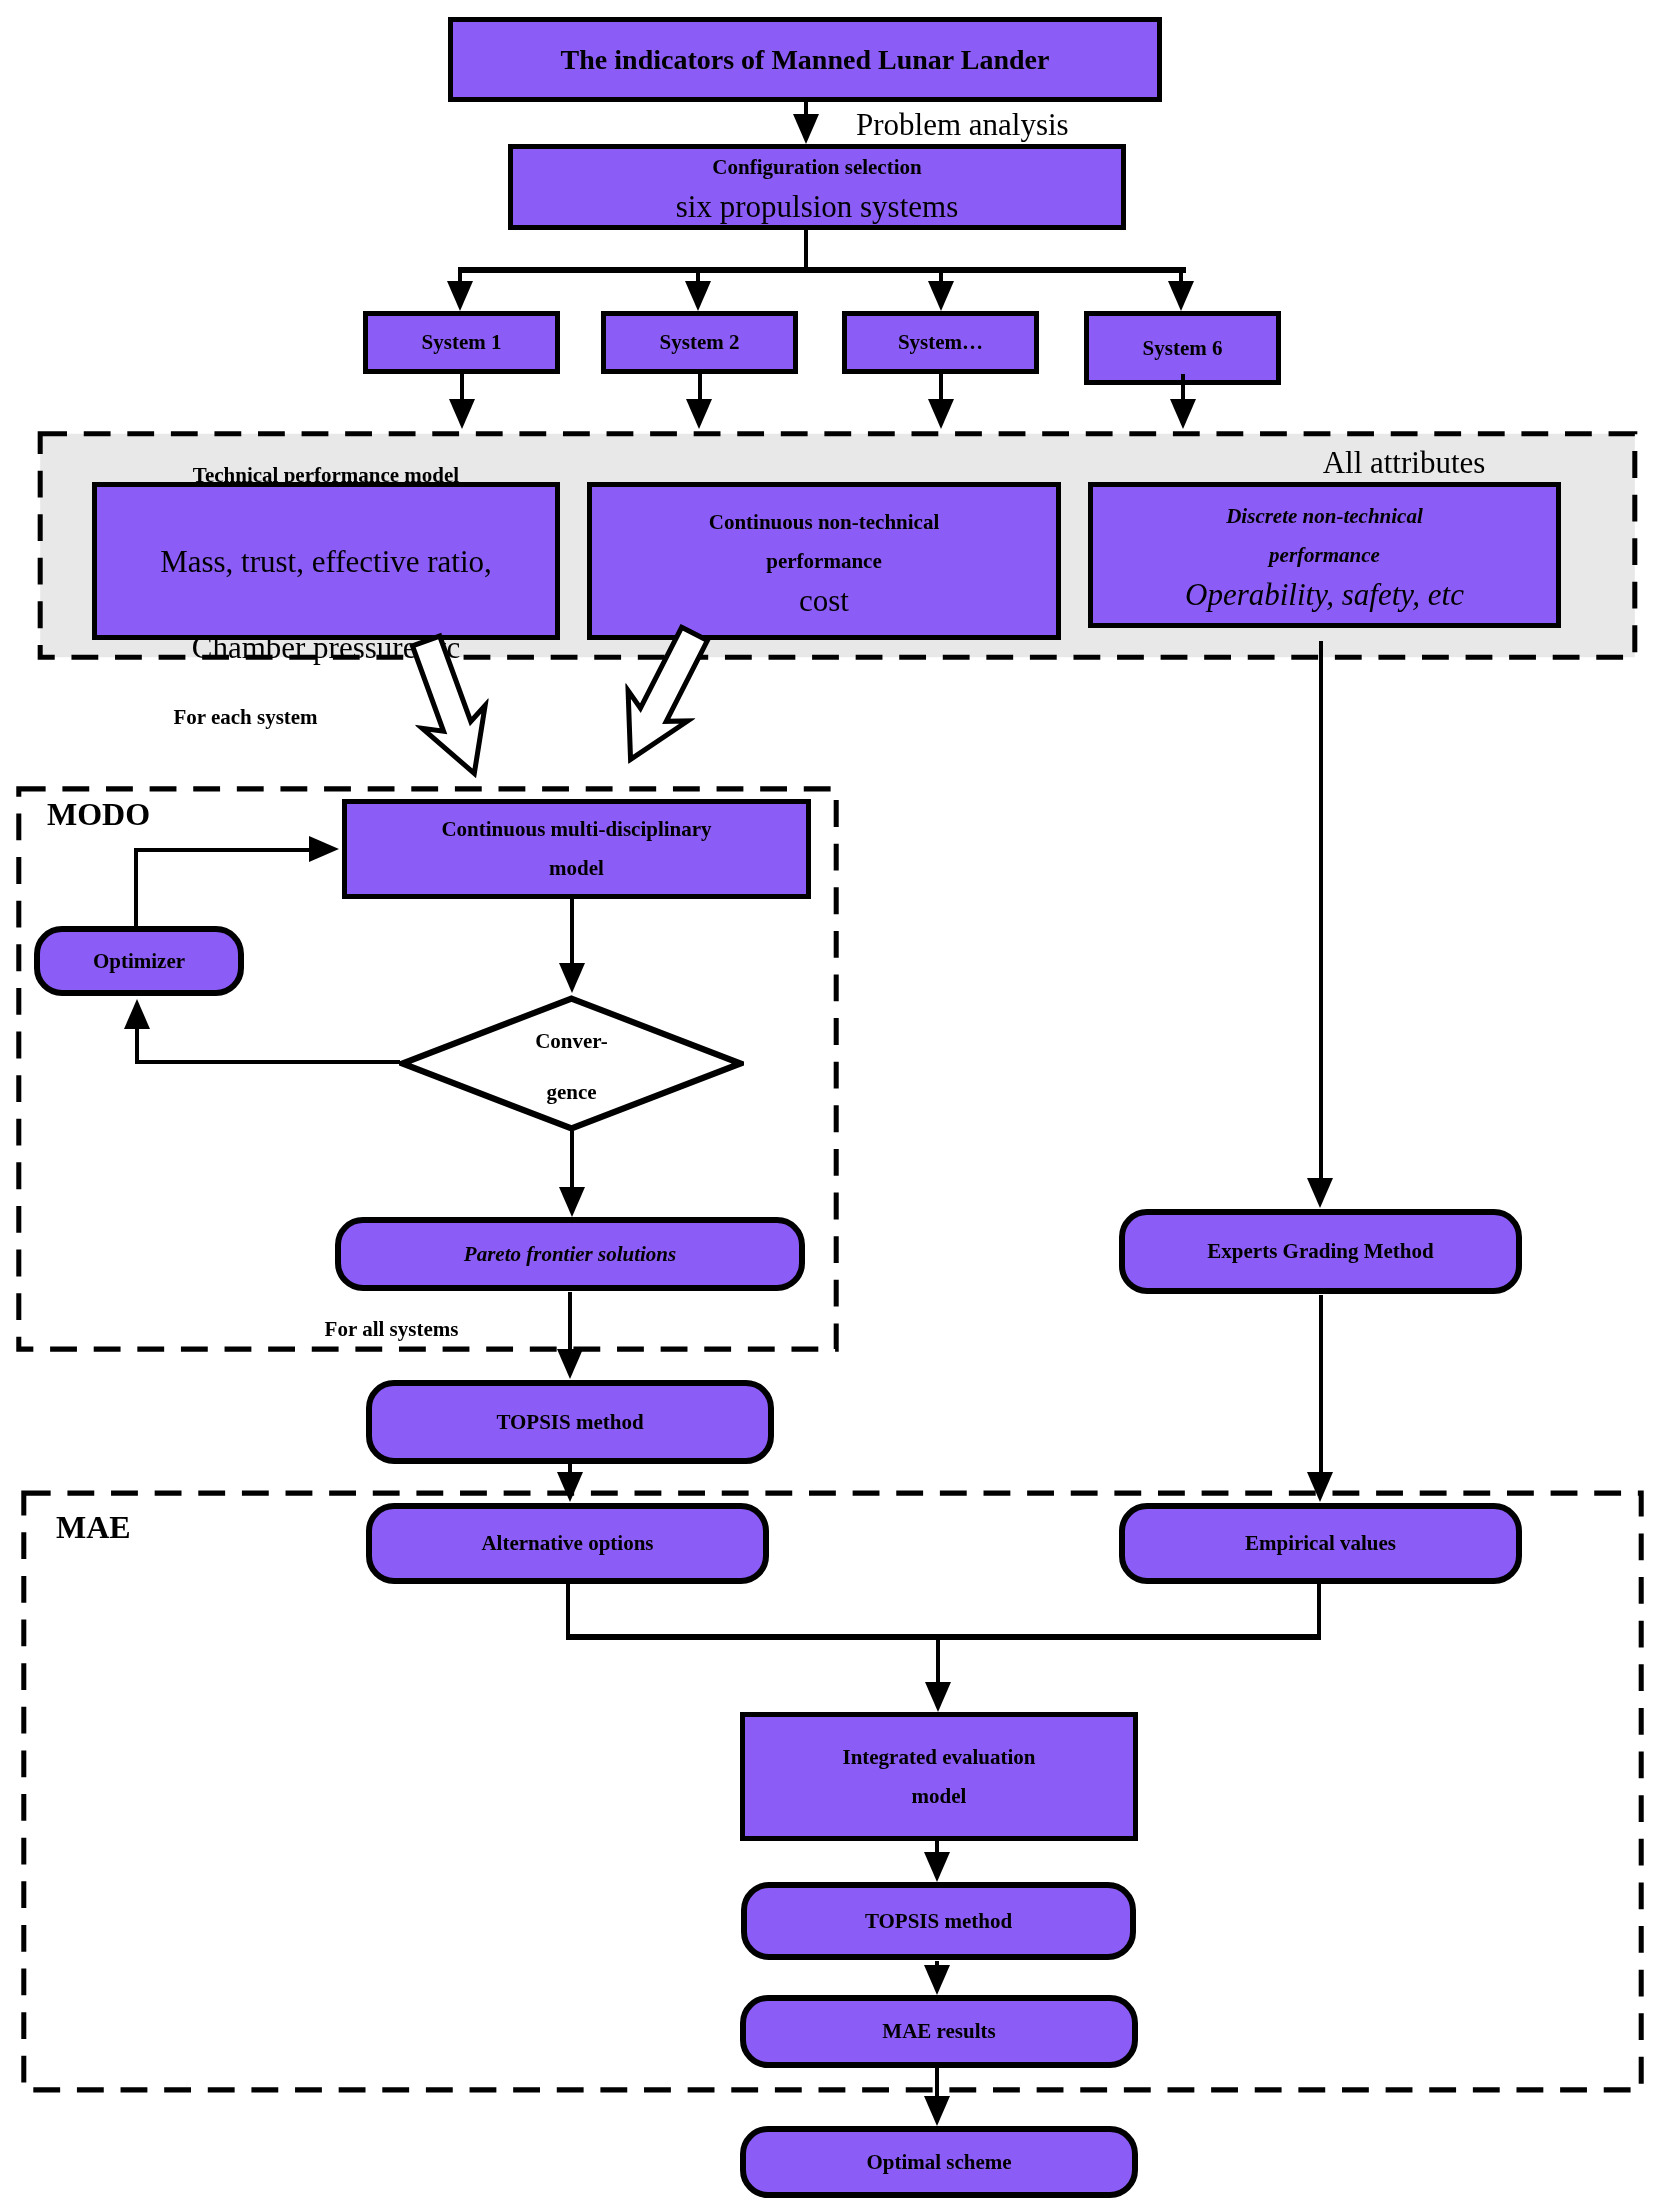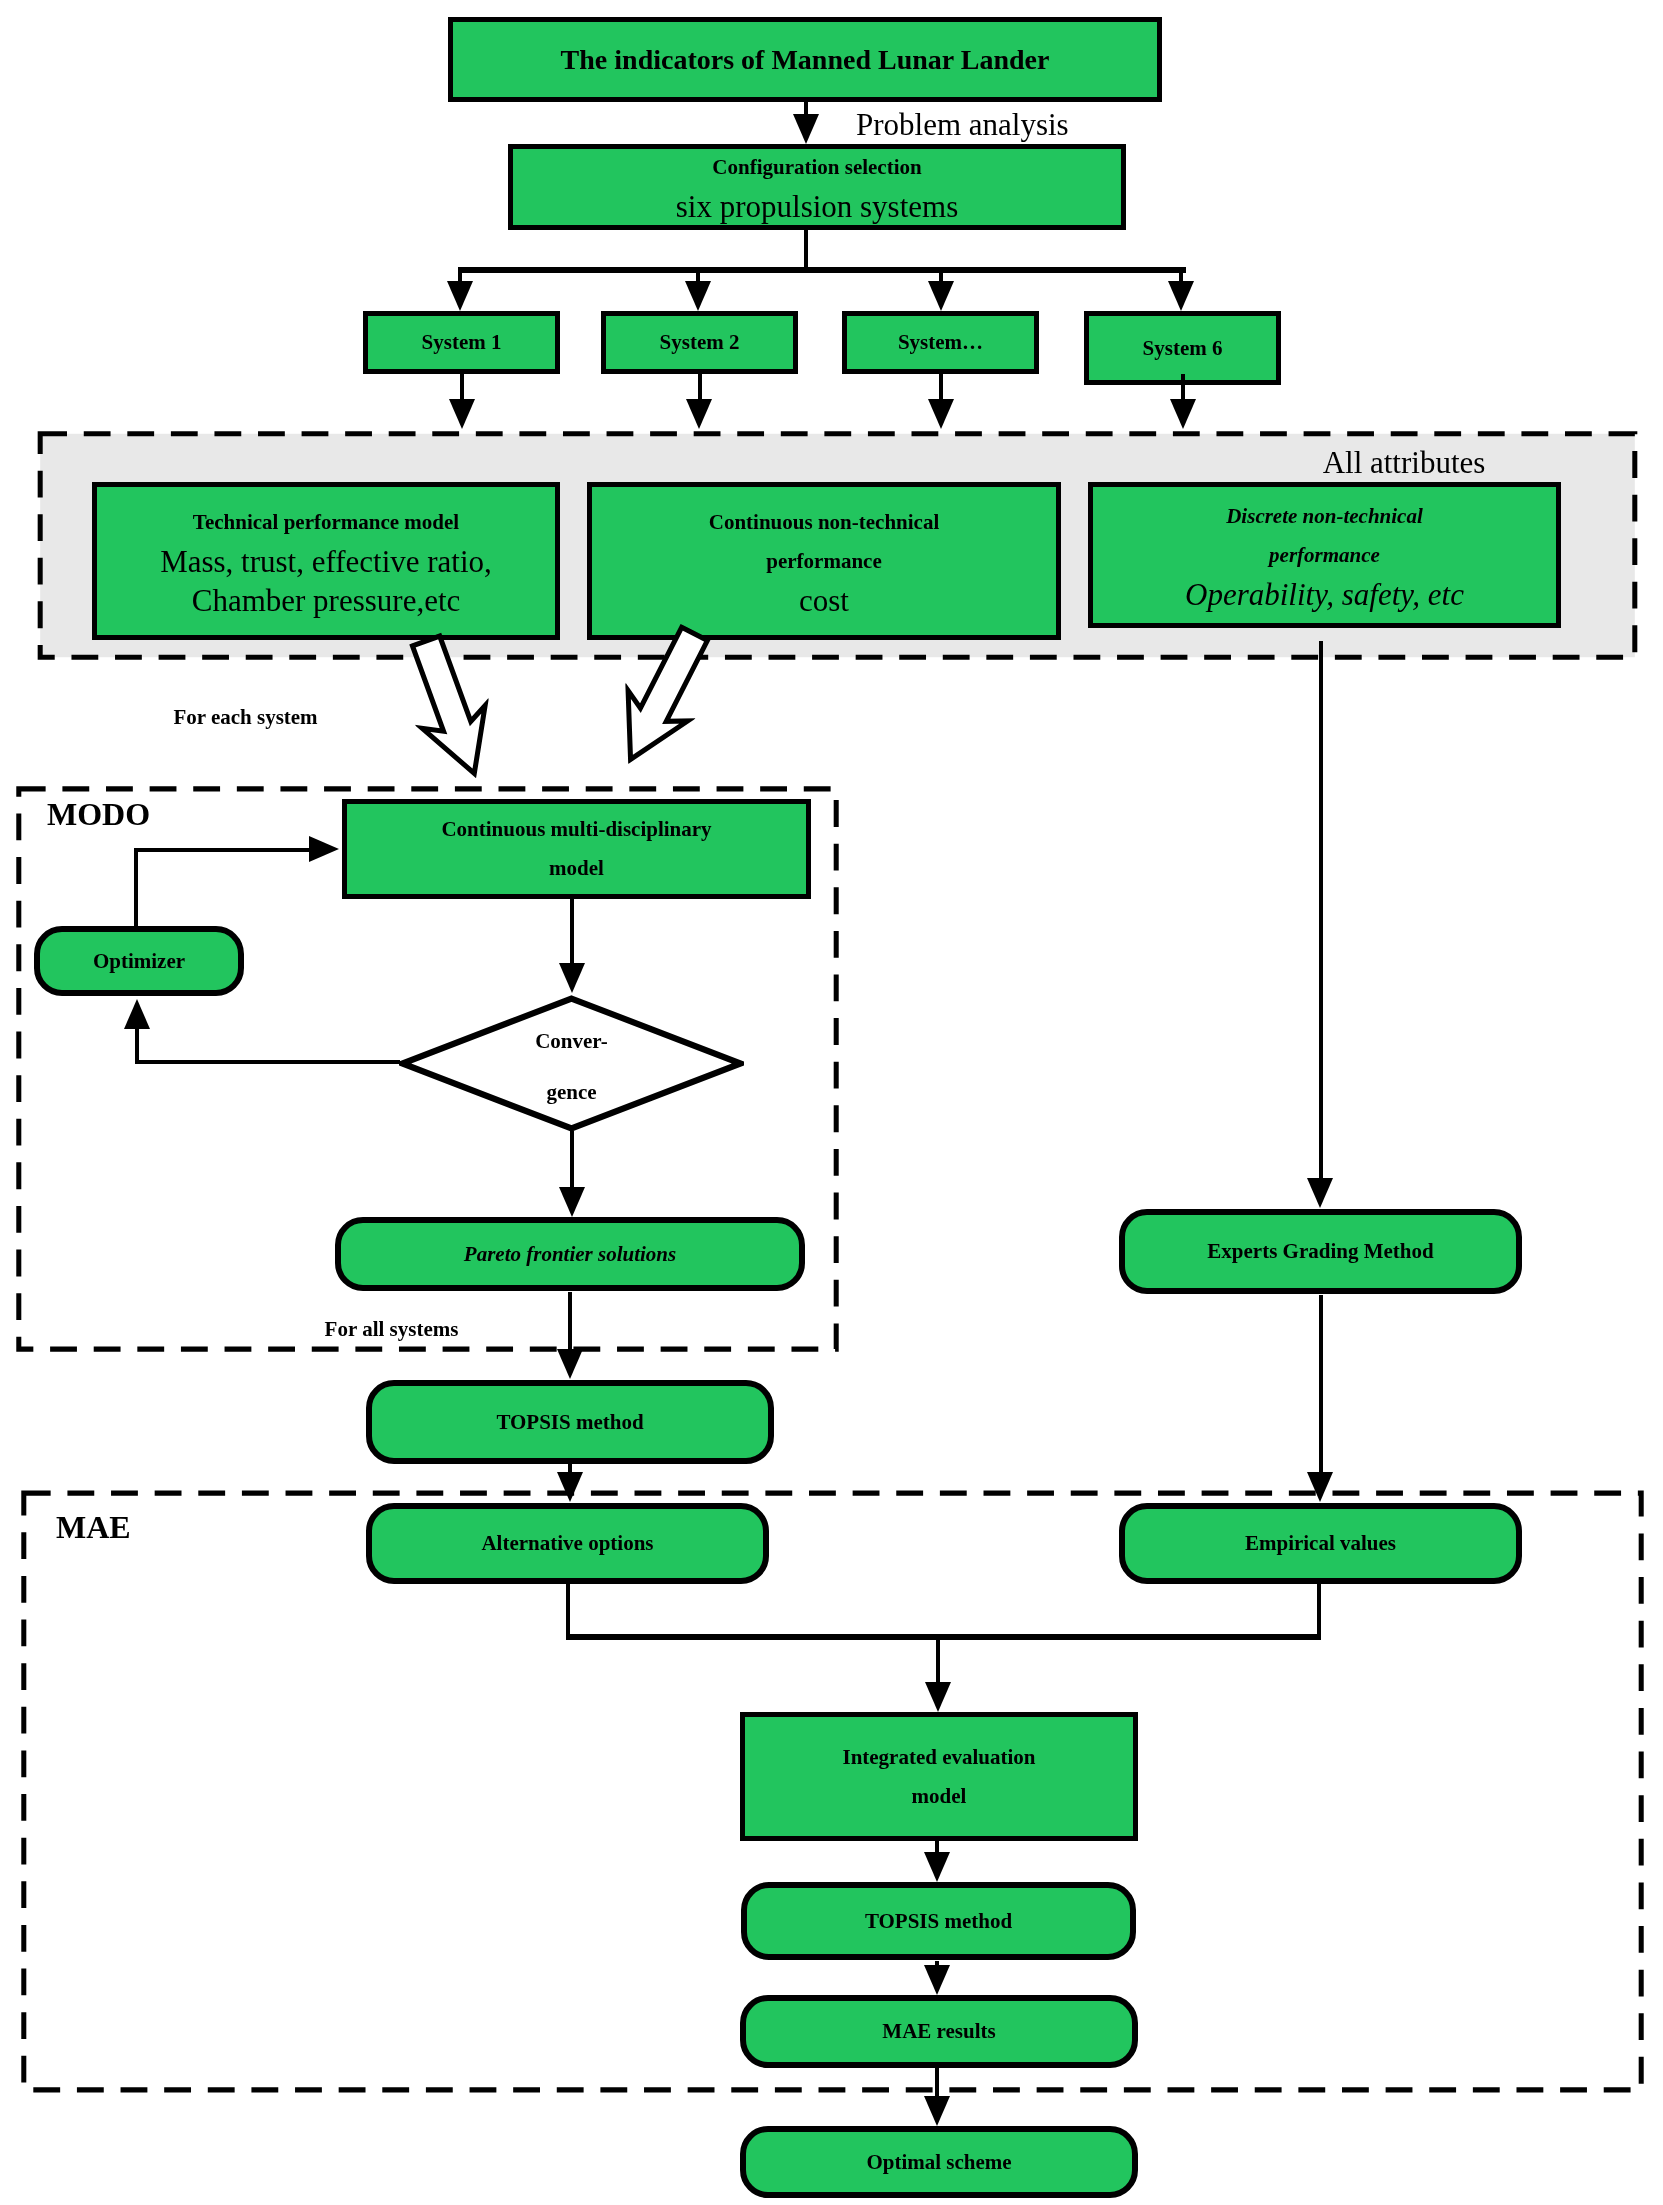--- a/index.html
+++ b/index.html
@@ -2,21 +2,21 @@
 <html style="font-size:9px"><head>
 <meta charset="utf-8">
 <style>
   html,body { margin:0; padding:0; background:#fff; }
   #canvas {
     position:relative; width:1664px; height:2205px; background:#ffffff;
     font-family:"Liberation Serif","DejaVu Serif",serif; color:#000;
   }
   .abs  { position:absolute; }
   .box {
-    position:absolute; background:#22c55e; border:5px solid #000; box-sizing:border-box;
+    position:absolute; background:#8b5cf6; border:5px solid #000; box-sizing:border-box;
     display:flex; flex-direction:column; justify-content:center; align-items:center;
     text-align:center;
   }
   .rbox { border-radius:28px; border-width:6.2px; }
   .thick { border-width:5.6px; }
   .b    { font-weight:bold; }
   .f50  { font-size:28px; line-height:37px; }
   .f48  { font-size:21px; line-height:39px; }
   .f46  { font-size:31px; line-height:39px; }
   .f58  { font-size:32px; line-height:35px; font-weight:bold; }
@@ -84,21 +84,21 @@
   <div class="ah-d" style="left:449px;  top:399px;"></div>
   <div class="ah-d" style="left:686px; top:399px;"></div>
   <div class="ah-d" style="left:928px; top:399px;"></div>
   <div class="ah-d" style="left:1170px; top:399px;"></div>
 
   <svg class="abs" style="left:36px; top:431px;" width="1603" height="229" viewBox="0 0 2865 410">
     <rect x="5" y="5" width="2855" height="400" fill="#e8e8e8" stroke="#000" stroke-width="9" stroke-dasharray="48 30"></rect>
   </svg>
   <div class="lbl f46" style="left:1281px; top:443px; width:246px;">All attributes</div>
 
-  <div class="box thick" style="left:92px; top:482px; width:468px; height:158px;">
+  <div class="box thick" style="left:92px; top:482px; width:468px; height:158px;gap:47px;">
     <span class="b f48">Technical performance model</span>
     <span class="f46">Mass, trust, effective ratio,</span>
     <span class="f46">Chamber pressure,etc</span>
   </div>
   <div class="box thick" style="left:587px; top:482px; width:474px; height:158px;">
     <span class="b f48">Continuous non-technical</span>
     <span class="b f48">performance</span>
     <span class="f46">cost</span>
   </div>
   <div class="box thick" style="left:1088px; top:482px; width:473px; height:146px;font-style:italic;">

